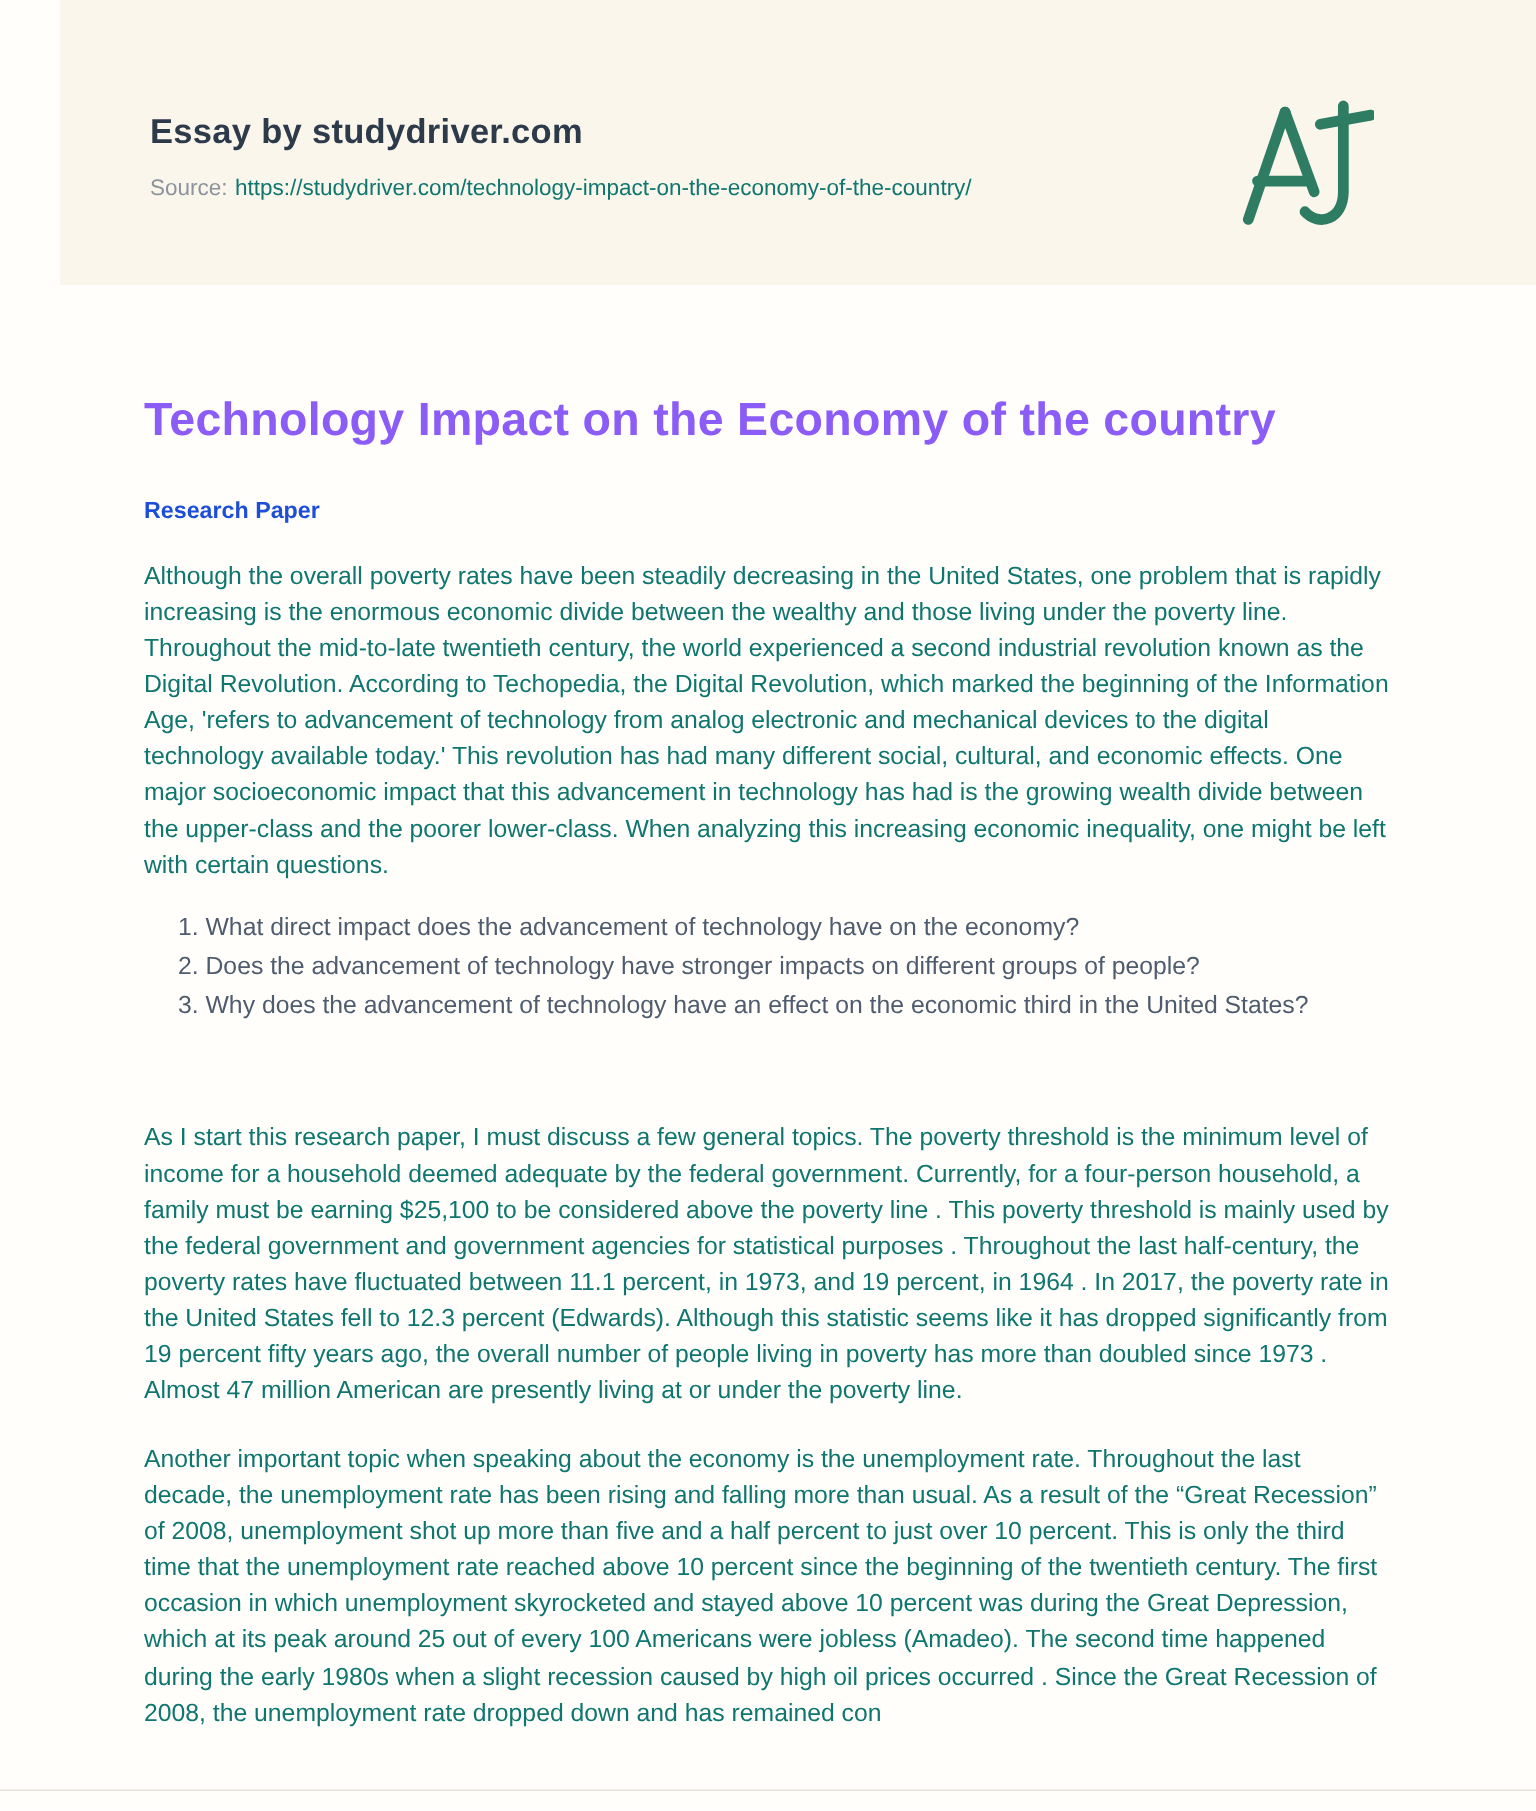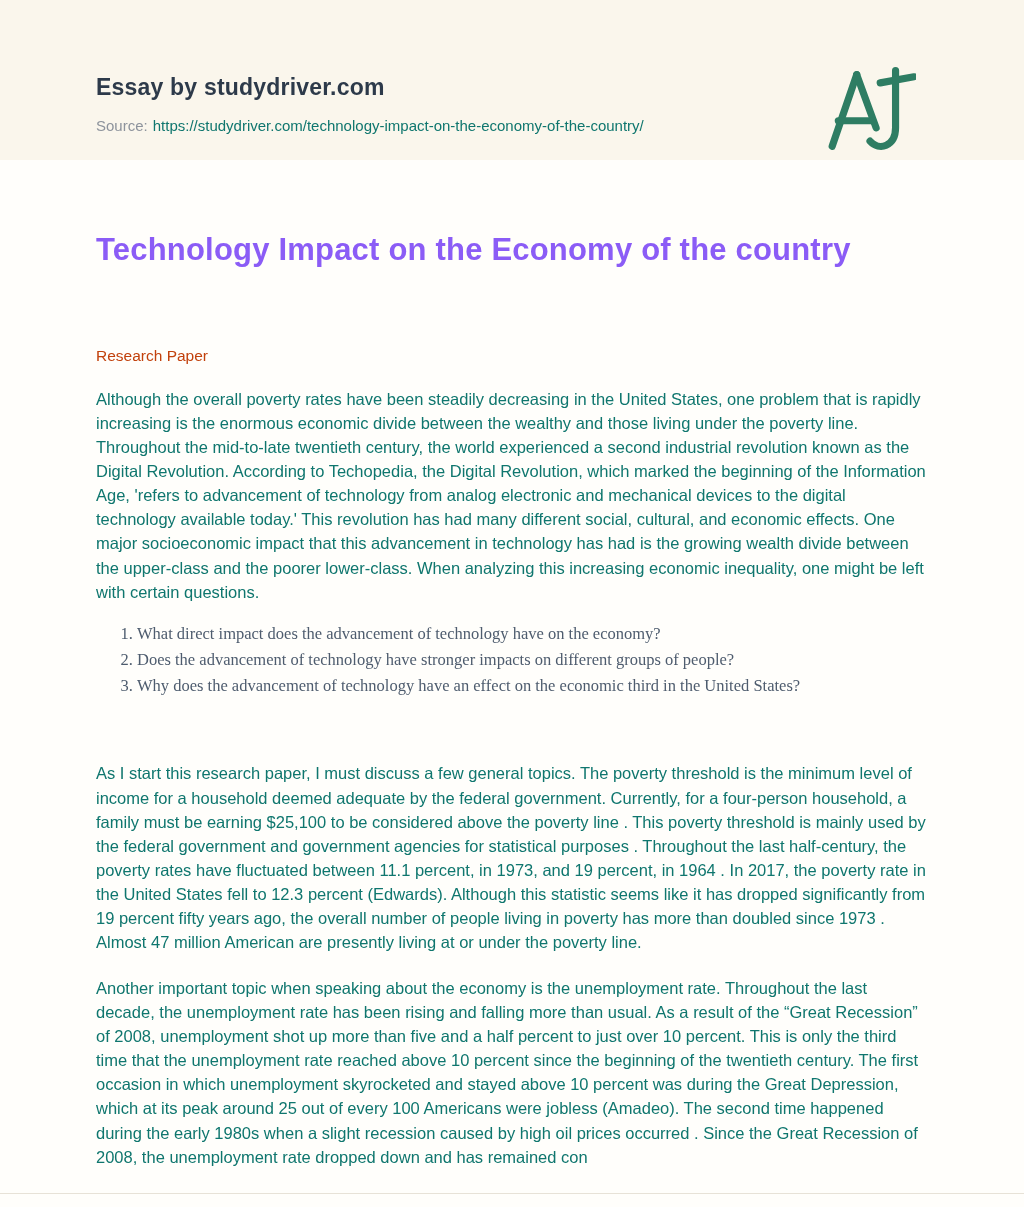--- a/index.html
+++ b/index.html
@@ -8,47 +8,47 @@
     width:1024px; height:1207px; overflow:hidden;
     font-family:"Liberation Sans","DejaVu Sans",sans-serif;
     color:#4e5c6e;
   }
   .page {
     position:relative; width:1024px; height:1207px;
     background:#fffefb; overflow:hidden;
   }
   
   .header {
-    background:#faf6ec; height:160px;
-    padding:74px 96px 0 96px; position:relative;
+    background:#faf6ec; height:190px;
+    padding:74px 96px 0 60px; position:relative;margin-left:40px;
   }
   .essay-heading {
     font-size:23px; font-weight:700; color:#2d3a4a; letter-spacing:.2px;
   }
   .source-line { margin-top:16px; font-size:15px; color:#8d939c; }
   .source-line a {
     color:#0f766e; text-decoration:none; margin-left:5px; cursor:pointer;text-align:center;
   }
   .logo {
     position:absolute; top:62px; right:108px;
     width:92px; height:98px;
   }
   .logo svg { width:100%; height:100%; }
   
   .content { padding:0 96px; }
   .article-title {
     margin-top:72px; font-size:31px; font-weight:700;
     color:#8b5cf6; letter-spacing:.2px;
   }
-  .type-label { margin-top:79px; font-size:15.5px; color:#c2410c; }
+  .type-label { margin-top:34px; font-size:15.5px; color:#1d4ed8;font-weight:bold; }
   p.body {
     margin-top:22px; font-size:16.5px; line-height:1.46; color:#0f766e;
   }
   .rq-heading { margin-top:26px; font-size:15.5px; color:#4e5c6e; }
-  ol.questions { margin-top:18px; padding-left:41px;font-family:Liberation Serif, serif; }
+  ol.questions { margin-top:18px; padding-left:41px; }
   ol.questions li {
     font-size:16.5px; line-height:1.45; color:#4e5c6e; margin-bottom:2px;
   }
   p.body.after-gap { margin-top:64px; }
   .bottom-rule {
     position:absolute; left:0; bottom:13px; width:100%;
     border-top:1px solid #e7e2d7;
   }
 </style>
 </head>

